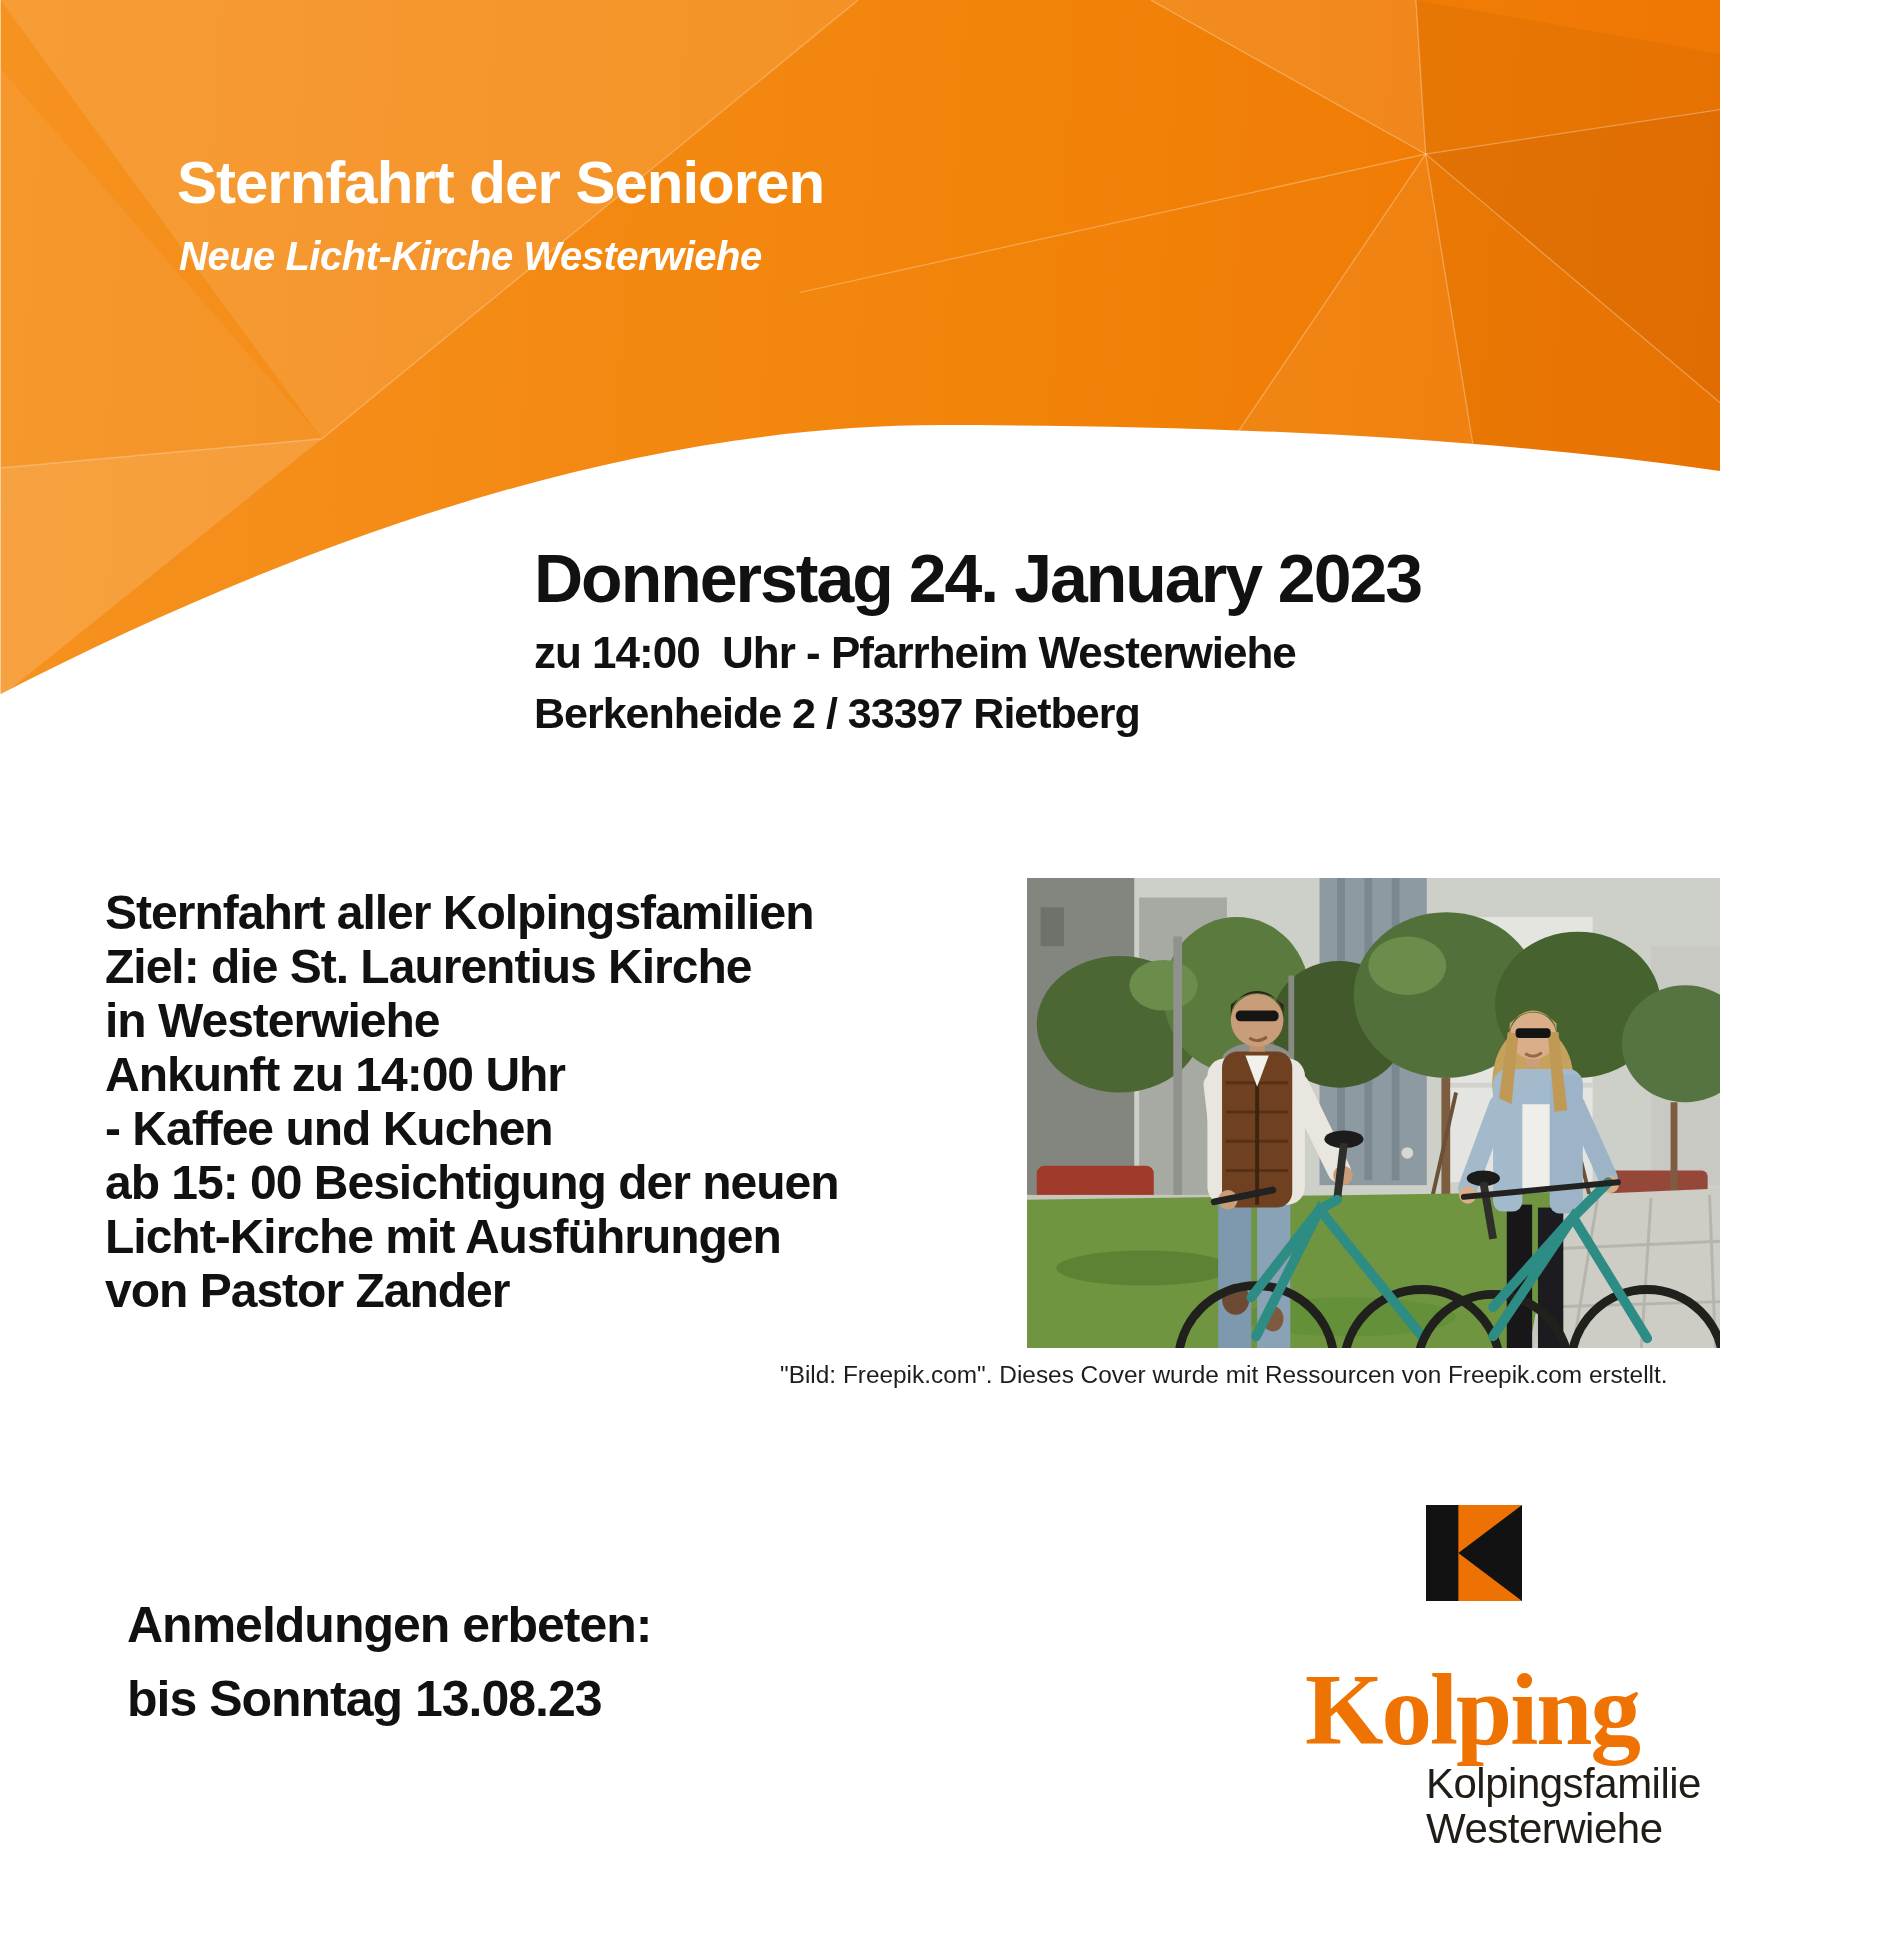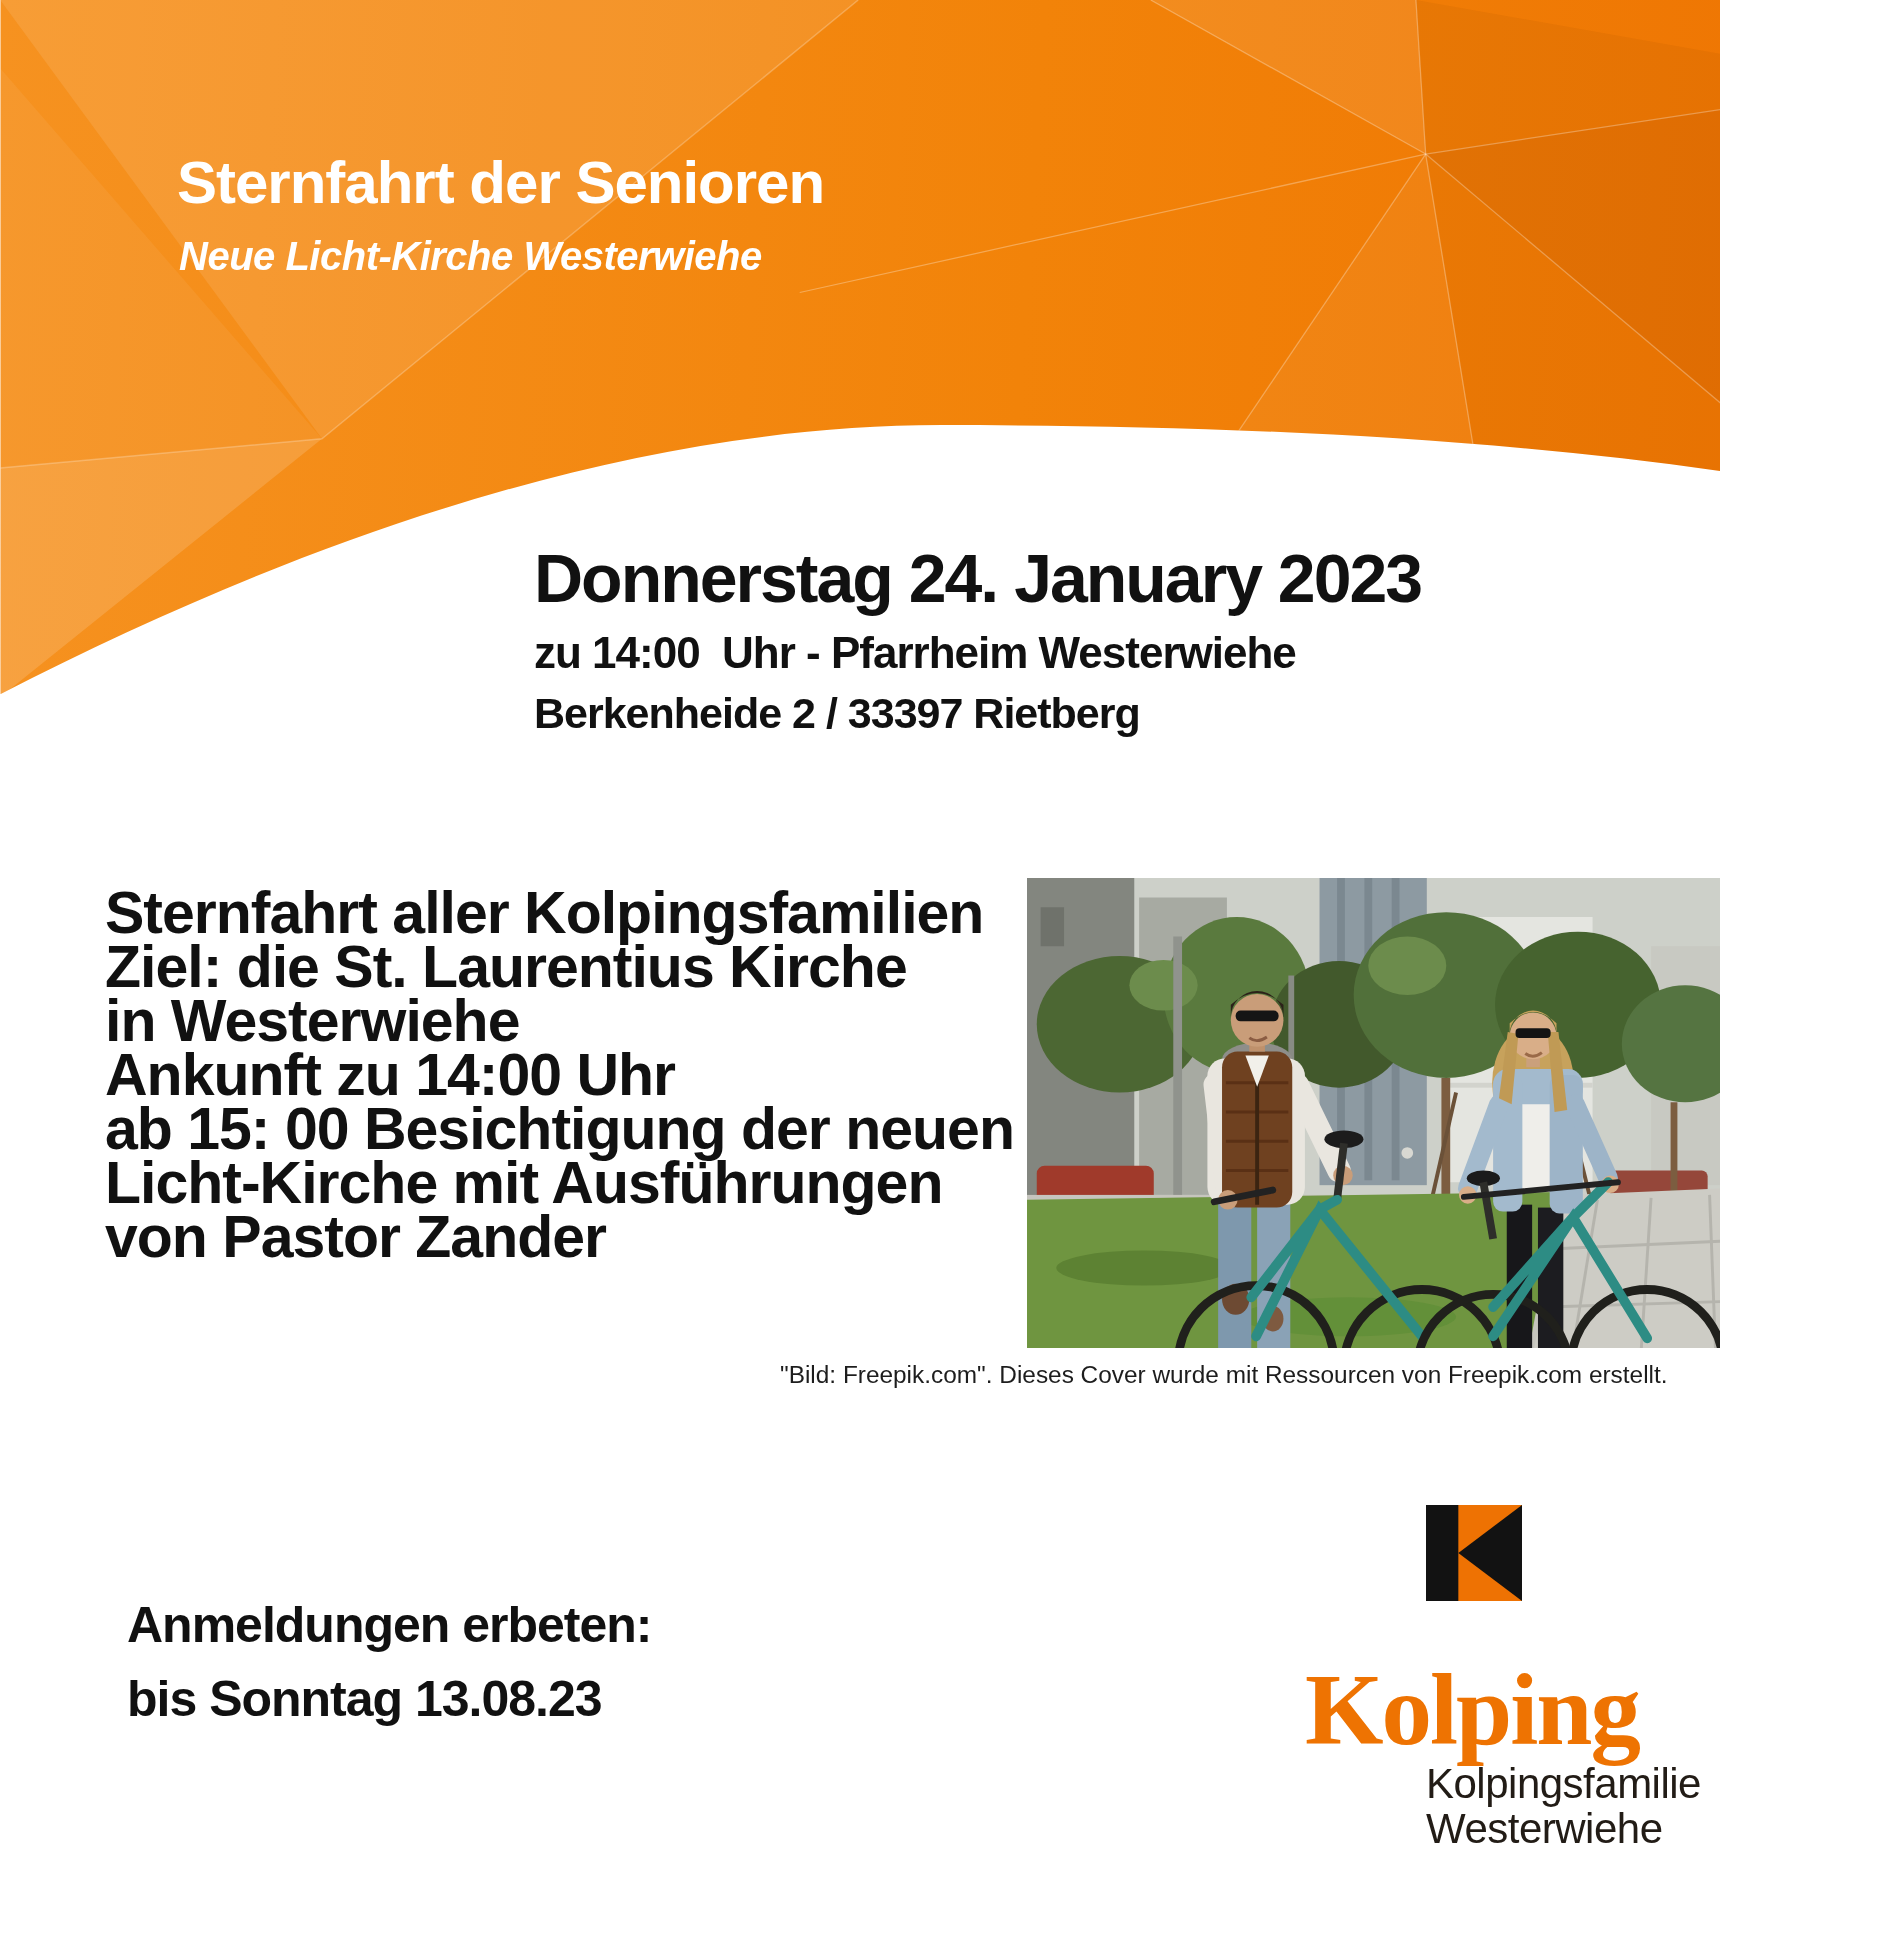--- a/index.html
+++ b/index.html
@@ -8,21 +8,21 @@
   
   .hdr-svg{position:absolute;left:0;top:0;}
   .hdr-title{position:absolute;left:177px;top:148px;font-size:60px;font-weight:700;color:#fff;letter-spacing:-1px;white-space:nowrap;}
   .hdr-sub{position:absolute;left:179px;top:234px;font-size:40px;font-weight:700;color:#fff;letter-spacing:-0.5px;white-space:nowrap;font-style:italic;}
   
   .date-block{position:absolute;left:534px;top:544px;}
   .date-l1{font-size:68px;font-weight:700;letter-spacing:-2px;line-height:1.0;white-space:nowrap;}
   .date-l2{font-size:44px;font-weight:700;letter-spacing:-1px;margin-top:15.6px;white-space:pre;}
   .date-l3{font-size:43px;font-weight:700;letter-spacing:-1px;margin-top:11.7px;white-space:nowrap;}
   
-  .details{position:absolute;left:105px;top:886px;font-size:59px;font-weight:700;
+  .details{position:absolute;left:105px;top:886px;font-size:48px;font-weight:700;
            line-height:54px;letter-spacing:-1px;white-space:nowrap;}
   
   .photo{position:absolute;left:1027px;top:878px;width:706px;height:470px;overflow:hidden;}
   .caption{position:absolute;left:780px;top:1361px;width:1005px;font-size:24.4px;color:#1d1d1d;white-space:nowrap;}
   
   .reg{position:absolute;left:127px;top:1588px;font-size:50px;font-weight:700;line-height:74px;letter-spacing:-1px;white-space:nowrap;}
   
   .kmark{position:absolute;left:1426px;top:1505px;}
   .wordmark{position:absolute;left:1305px;top:1652px;font-family:"Liberation Serif",serif;
             font-size:101px;font-weight:700;color:#ee7302;letter-spacing:-2px;white-space:nowrap;}
@@ -77,20 +77,21 @@
     <div class="date-l1">Donnerstag 24. January 2023</div>
     <div class="date-l2">zu 14:00  Uhr - Pfarrheim Westerwiehe</div>
     <div class="date-l3">Berkenheide 2 / 33397 Rietberg</div>
   </div>
 
   <div class="details">
     <div>Sternfahrt aller Kolpingsfamilien</div>
     <div>Ziel: die St. Laurentius Kirche</div>
     <div>in Westerwiehe</div>
     <div>Ankunft zu 14:00 Uhr</div>
+    <div>- Kaffee und Kuchen</div>
     <div>ab 15: 00 Besichtigung der neuen</div>
     <div>Licht-Kirche mit Ausführungen</div>
     <div>von Pastor Zander</div>
   </div>
 
   <div class="photo">
     <svg width="706" height="470" viewBox="0 0 724 482" aria-hidden="true">
       <rect width="724" height="482" fill="#cdd0c9"></rect>
 
       <rect x="0" y="0" width="110" height="330" fill="#83867f"></rect>

